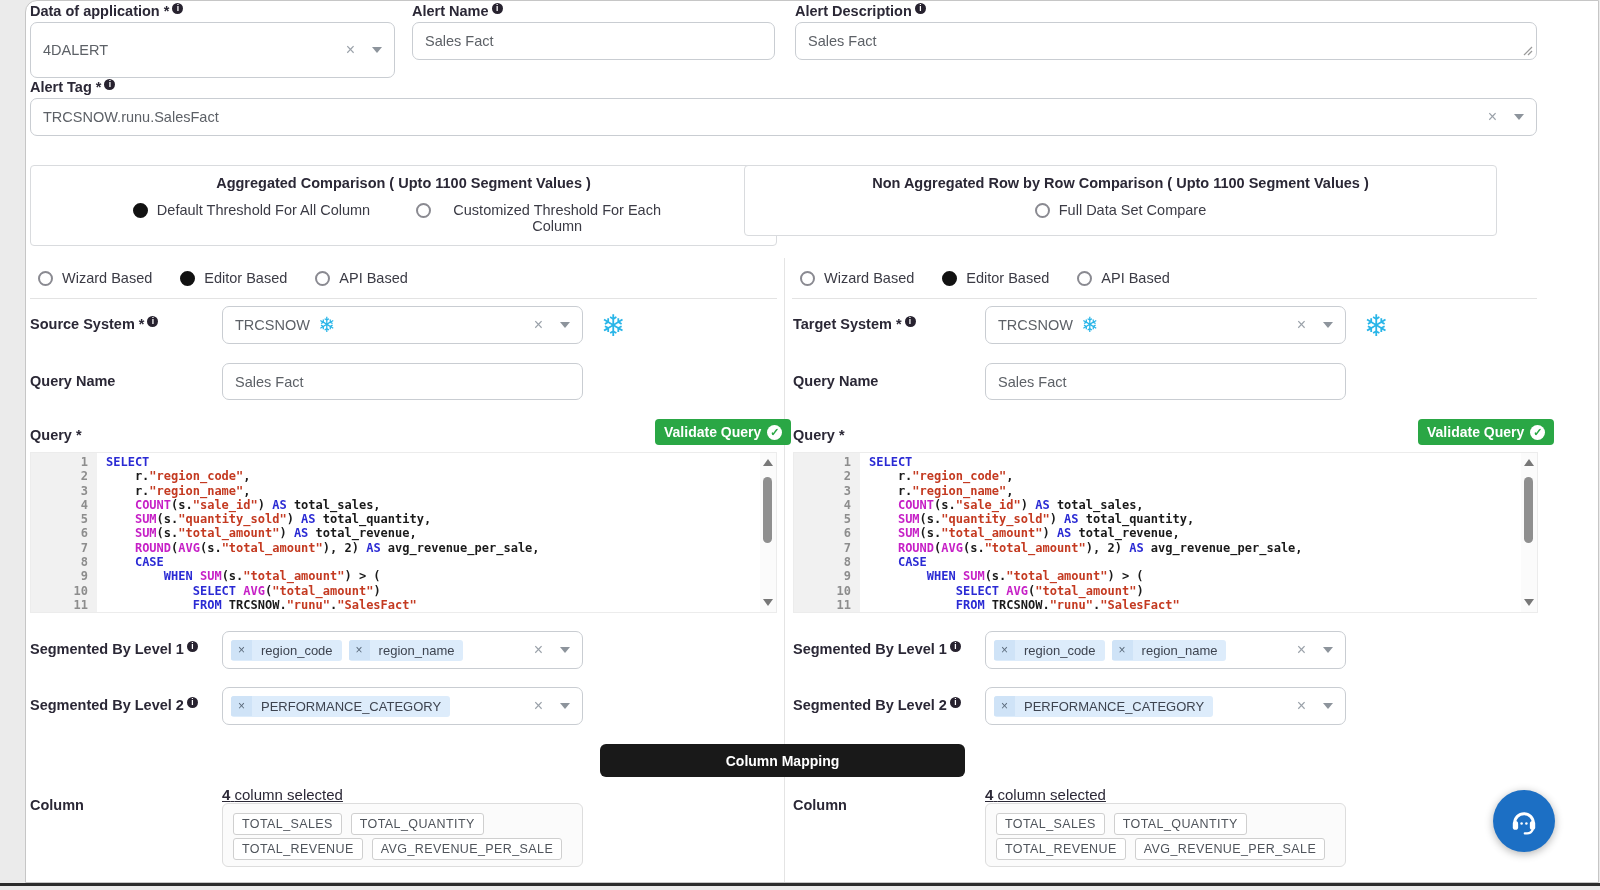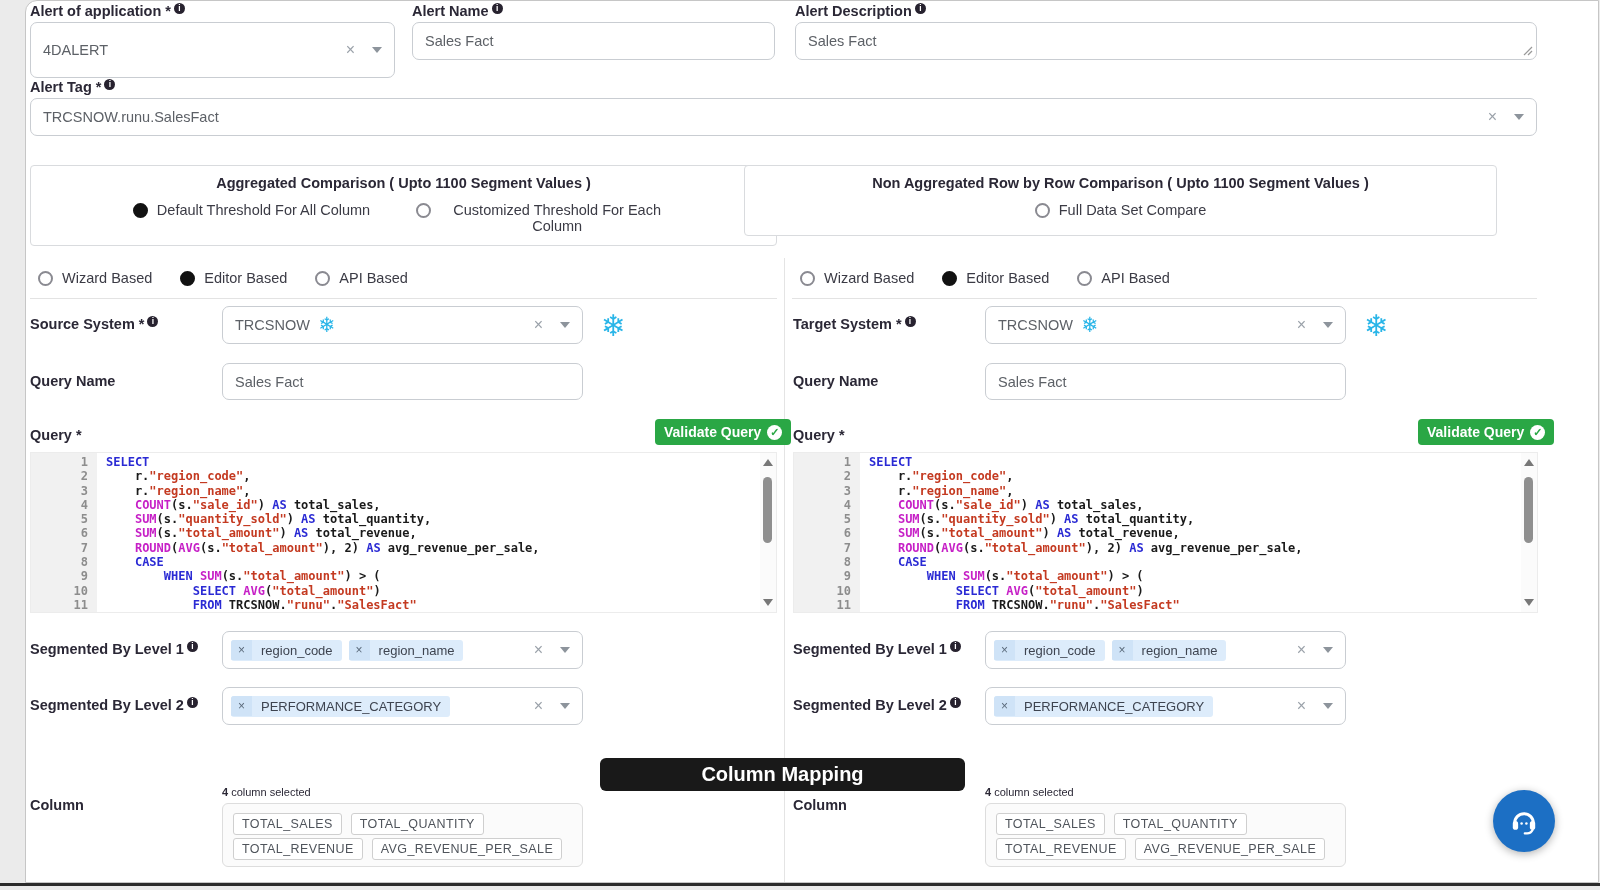--- a/index.html
+++ b/index.html
@@ -72,50 +72,50 @@
   .sb-thumb { position:absolute; left:3px; top:24px; width:9px; height:66px; background:#8f8f8f; border-radius:5px; cursor:pointer; }
   .sb-up, .sb-dn { position:absolute; left:3px; width:0; height:0; border-left:5px solid transparent; border-right:5px solid transparent; cursor:pointer; }
   .sb-up { top:6px; border-bottom:7px solid #777; }
   .sb-dn { bottom:6px; border-top:7px solid #777; }
 
   .chipbox { padding-left:8px; }
   .chip { display:flex; align-items:center; background:#ddecfb; border-radius:3px; font-size:13px; color:#3e4450; overflow:hidden; margin-right:7px; cursor:pointer; }
   .chip .x { padding:3px 7px; background:#cfe3f7; color:#5b6b7c; font-size:12px; line-height:1.2; }
   .chip .t { padding:3px 9px; white-space:nowrap; }
 
-  .count-line { position:absolute; font-size:11px; color:#2b2836; }
+  .count-line { position:absolute; font-size:15px; color:#2b2836;text-decoration:underline; }
   .count-line .n { font-weight:700; }
   .colchips {
     position:absolute; background:#fbfbfb; border:1px solid #ddd; border-radius:6px;
     padding:9px 10px; display:flex; flex-wrap:wrap; gap:3px 9px; align-content:flex-start;
   }
   .colchip {
     background:#fff; border:1px solid #cfcfcf; border-radius:3px; padding:3px 8px;
     font-size:12.5px; color:#4f545b; letter-spacing:0.4px; white-space:nowrap;
   }
 
   .cmap {
     position:absolute; left:600px; top:744px; width:365px; height:33px; z-index:5;
-    background:#191919; color:#fff; font-weight:700; font-size:20px; border:none; border-radius:6px;
-    display:flex; align-items:center; justify-content:center; cursor:pointer; font-family:inherit;margin-top:14px;
+    background:#191919; color:#fff; font-weight:700; font-size:14px; border:none; border-radius:6px;
+    display:flex; align-items:center; justify-content:center; cursor:pointer; font-family:inherit;
   }
 
   .fab {
     position:absolute; left:1493px; top:790px; width:62px; height:62px; border-radius:50%;
     background:#1c6fc4; display:flex; align-items:center; justify-content:center;
     box-shadow:0 2px 8px rgba(0,0,0,.3); cursor:pointer; border:none;
   }
 </style>
 </head>
 <body>
 
 <div class="card"></div>
 <div class="layer">
 
-  <div class="lbl" style="left:30px;top:3px"><span>Alert of application *</span><span class="info">i</span></div>
+  <div class="lbl" style="left:30px;top:3px"><span>Data of application *</span><span class="info">i</span></div>
   <div class="box" style="left:30px;top:22px;width:365px;height:56px">
     <span>4DALERT</span>
     <span class="ctl">
         <span class="xmark">×</span>
         <span class="caret"></span>
       </span>
   </div>
 
   <div class="lbl" style="left:412px;top:3px"><span>Alert Name</span><span class="info">i</span></div>
   <div class="box" style="left:412px;top:22px;width:363px;height:38px">

